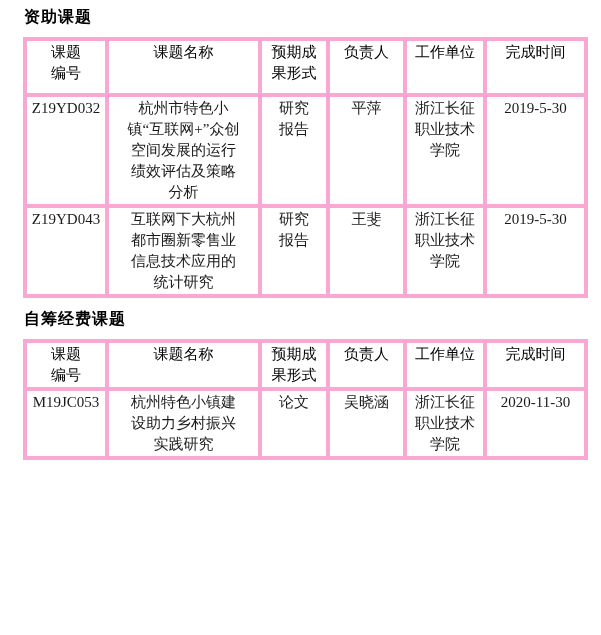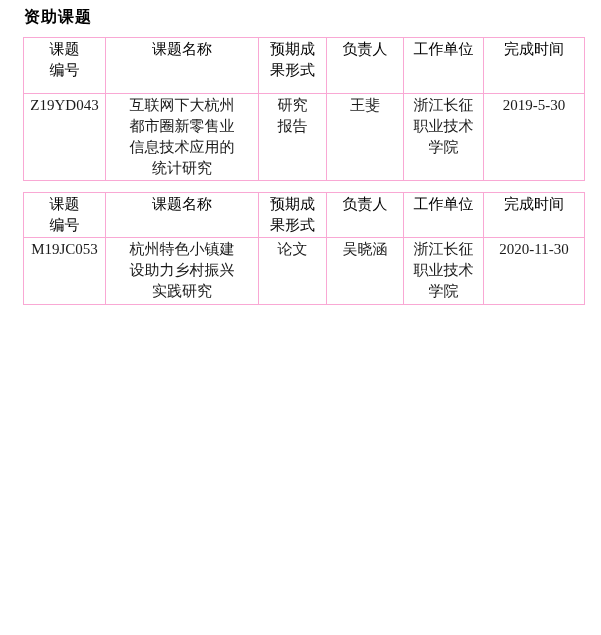--- a/index.html
+++ b/index.html
@@ -29,21 +29,21 @@
   }
   .heading-gap-top { padding-top: 1px; }
   .section-2 .section-heading { margin-top: 12px; }
   table.projects {
     border-collapse: collapse;
     table-layout: fixed;
     width: 561px;
     margin-top: 11px;
   }
   table.projects td {
-    border: 1px solid #f9a8d4;
+    border: 4px solid #f9a8d4;
     vertical-align: top;
     text-align: center;
     font-size: 15px;
     line-height: 21px;
     padding: 1px 2px;
     overflow: hidden;
   }
   table.projects td.header-cell {
     font-weight: normal;
     color: #000000;
@@ -93,33 +93,42 @@
       </colgroup>
       <tbody>
         <tr class="hdr">
           <td class="header-cell"><span class="wrap-2">课题编号</span></td>
           <td class="header-cell"><span>课题名称</span></td>
           <td class="header-cell"><span class="wrap-3">预期成果形式</span></td>
           <td class="header-cell"><span>负责人</span></td>
           <td class="header-cell"><span>工作单位</span></td>
           <td class="header-cell"><span>完成时间</span></td>
         </tr>
+        <tr class="r1">
+          <td><span class="code-text">Z19YD032</span></td>
+          <td><span class="wrap-title">杭州市特色小镇“互联网+”众创空间发展的运行绩效评估及策略分析</span></td>
+          <td><span class="wrap-2">研究报告</span></td>
+          <td><span>平萍</span></td>
+          <td><span class="wrap-unit">浙江长征职业技术学院</span></td>
+          <td><span class="date-text">2019-5-30</span></td>
+        </tr>
         <tr class="r2">
           <td><span class="code-text">Z19YD043</span></td>
           <td><span class="wrap-title">互联网下大杭州都市圈新零售业信息技术应用的统计研究</span></td>
           <td><span class="wrap-2">研究报告</span></td>
           <td><span>王斐</span></td>
           <td><span class="wrap-unit">浙江长征职业技术学院</span></td>
           <td><span class="date-text">2019-5-30</span></td>
         </tr>
       </tbody>
     </table>
   </div>
 
   <div class="section-2">
+    <div class="section-heading">自筹经费课题</div>
 
     <table class="projects t2">
       <colgroup>
         <col class="c-code">
           <col class="c-title">
           <col class="c-outcome">
         <col class="c-leader">
           <col class="c-unit">
           <col class="c-deadline">
       </colgroup>

